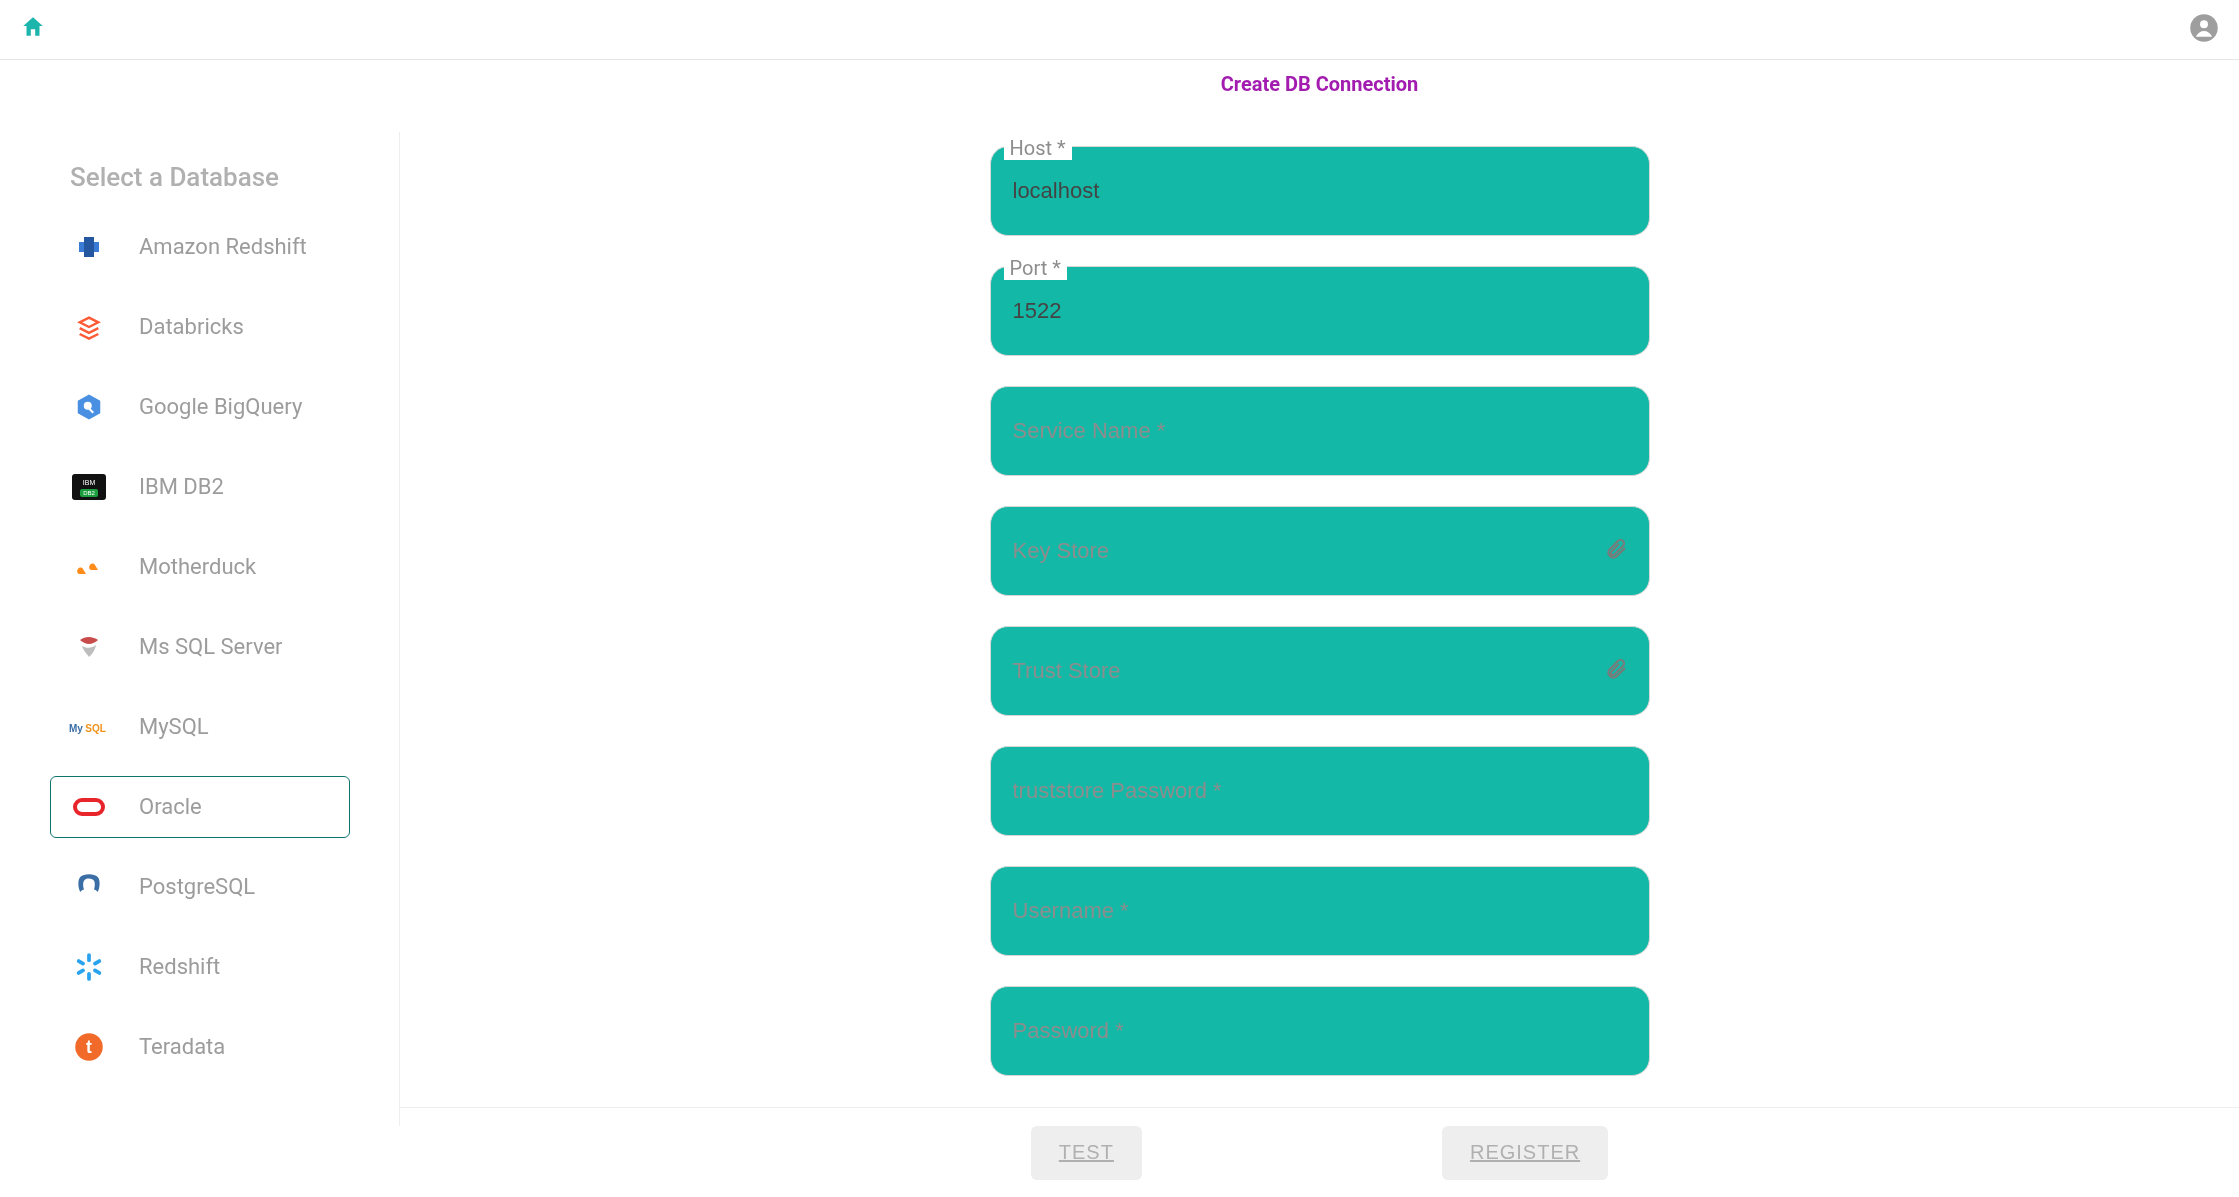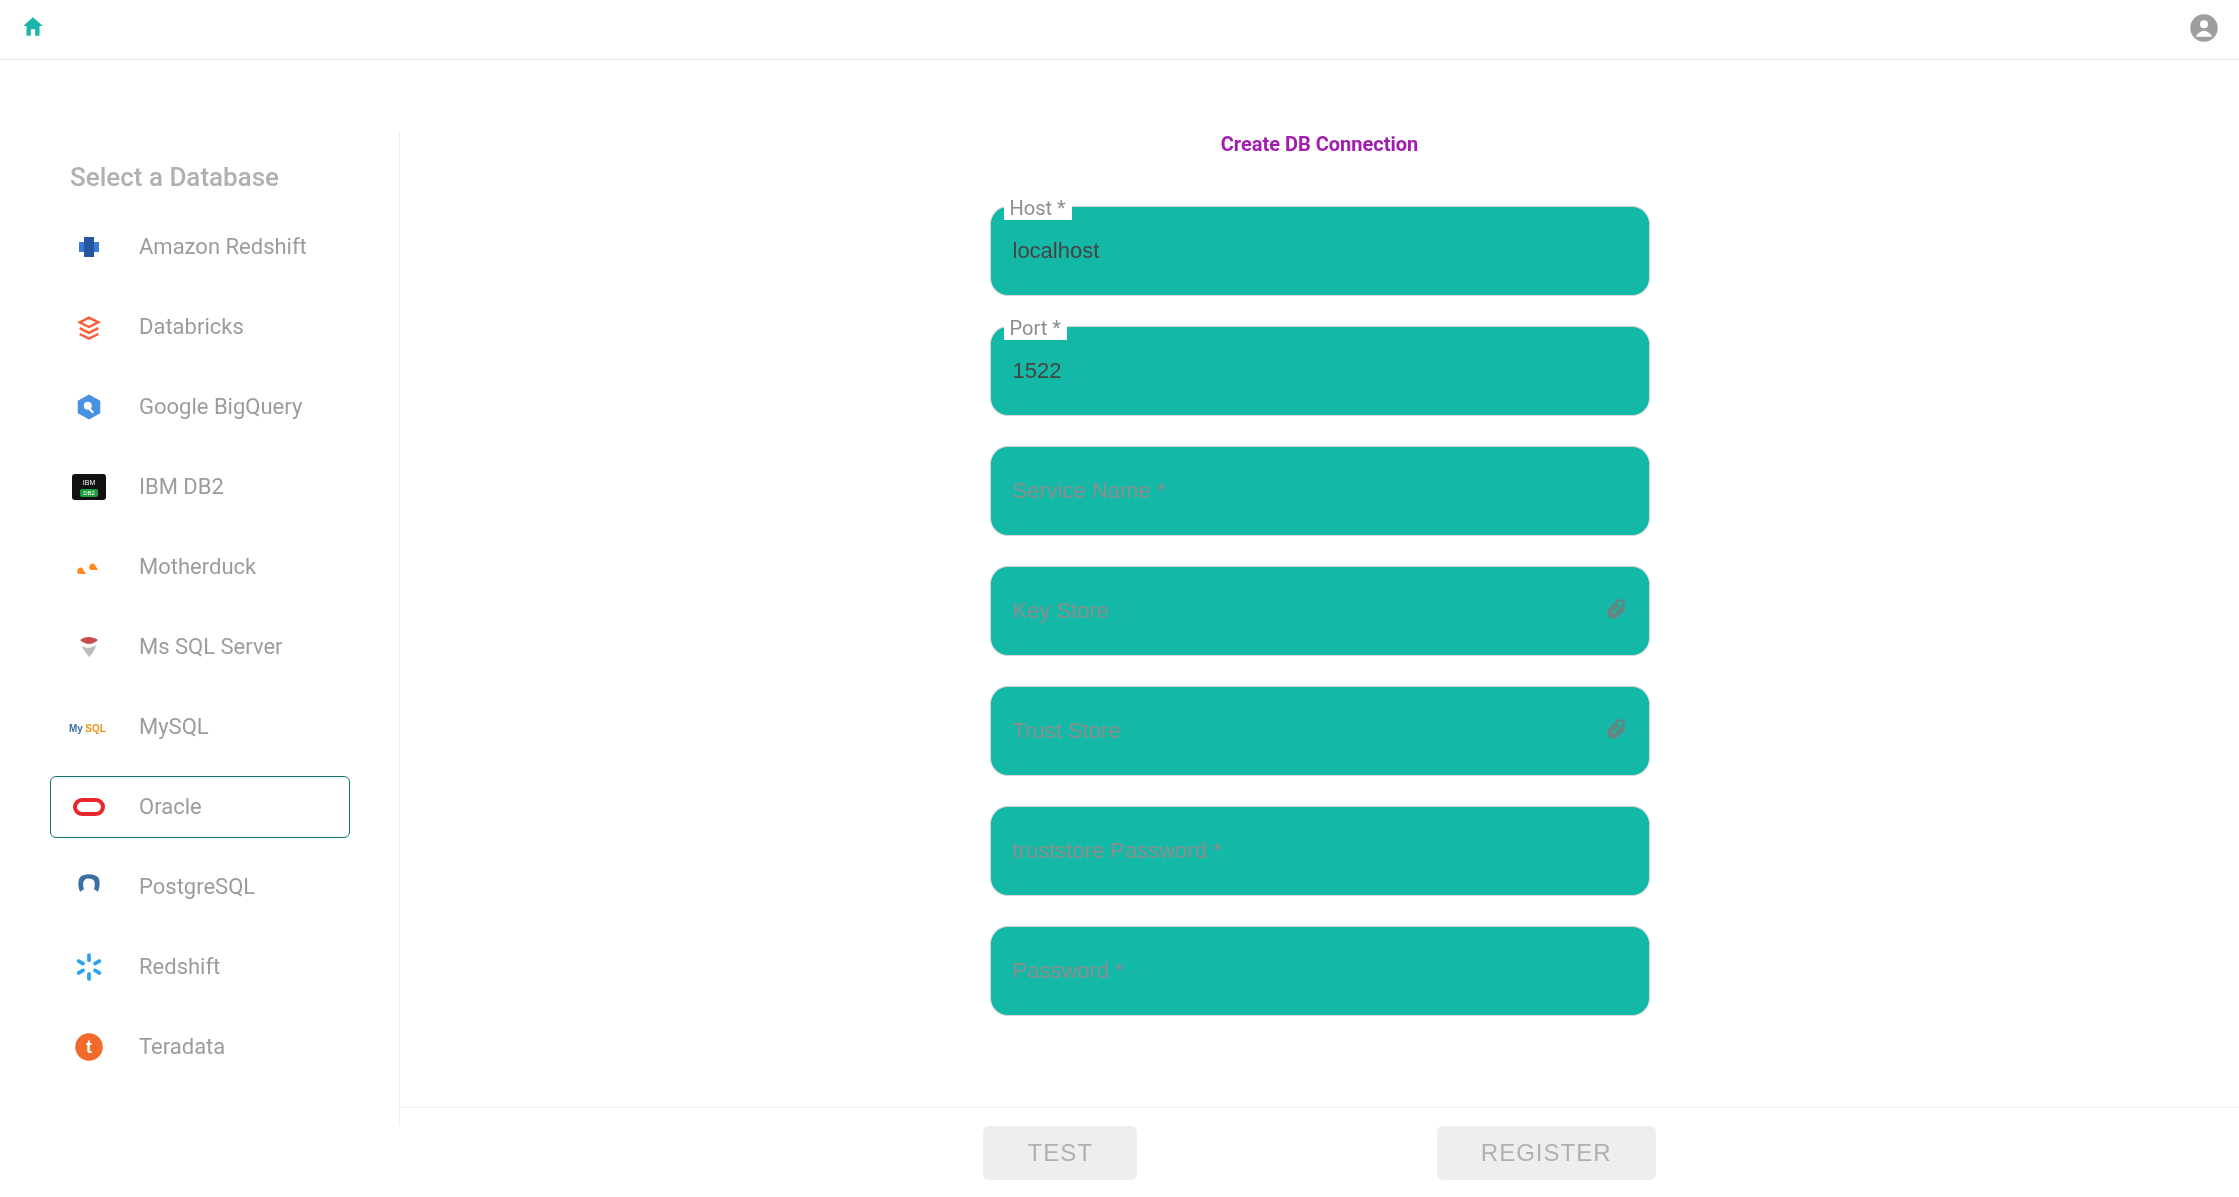--- a/index.html
+++ b/index.html
@@ -136,28 +136,29 @@
     height: 90px;
     display: flex;
     align-items: center;
     justify-content: center;
     gap: 300px;
     border-top: 1px solid #eee;
     background: #fff;
   }
   .btn {
     height: 54px;
-    padding: 0 44px;
+    padding: 0 28px;
     border: none;
     border-radius: 6px;
     background: #eeeeee;
     color: #b0b0b0;
-    font-size: 24px;
+    font-size: 20px;
     letter-spacing: 1px;
     cursor: pointer;
+    text-decoration: underline;
   }
 </style>
 </head>
 <body>
 
 <div class="topbar">
   <span class="home-icon">
     <svg width="26" height="26" viewBox="0 0 24 24" fill="currentColor">
         <path d="M12 3l9 8h-3v9h-4v-6H10v6H6v-9H3l9-8z"></path>
       </svg>
@@ -329,20 +330,23 @@
           <svg width="24" height="28" viewBox="0 0 24 24" fill="none" stroke="currentColor" stroke-width="2">
               <path d="M21 11l-8.5 8.5a5 5 0 01-7-7L14 4a3.5 3.5 0 015 5l-8.5 8.5a2 2 0 01-3-3L15 7"></path>
             </svg>
         </span>
       </div>
 
       <div class="field">
         <input type="password" placeholder="truststore Password *" style="">
       </div>
 
+      <div class="field">
+        <input type="text" placeholder="Username *" style="">
+      </div>
 
       <div class="field">
         <input type="password" placeholder="Password *" style="">
       </div>
 
     </div>
   </section>
 </div>
 
 <div class="action-bar">

